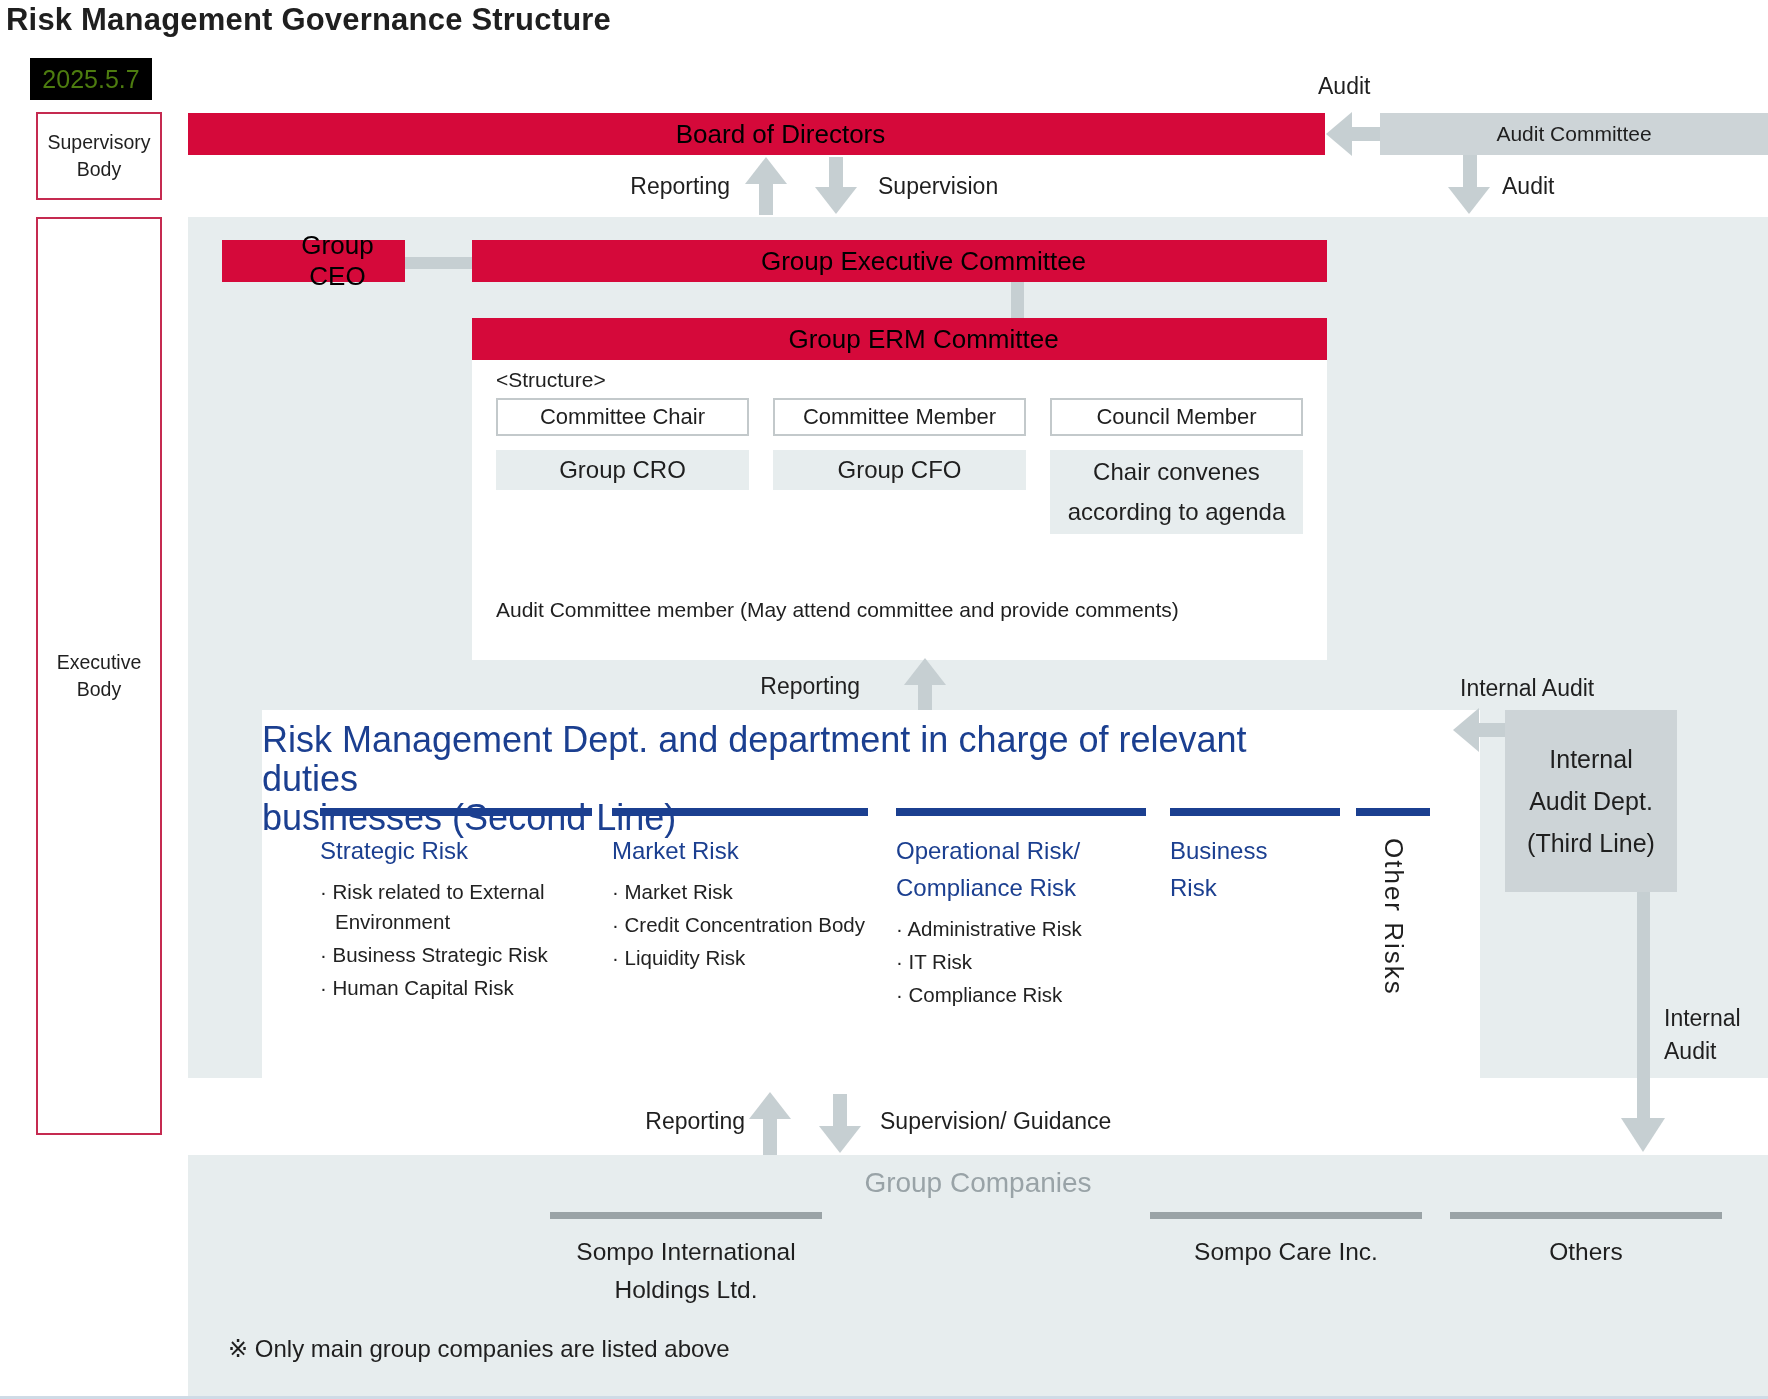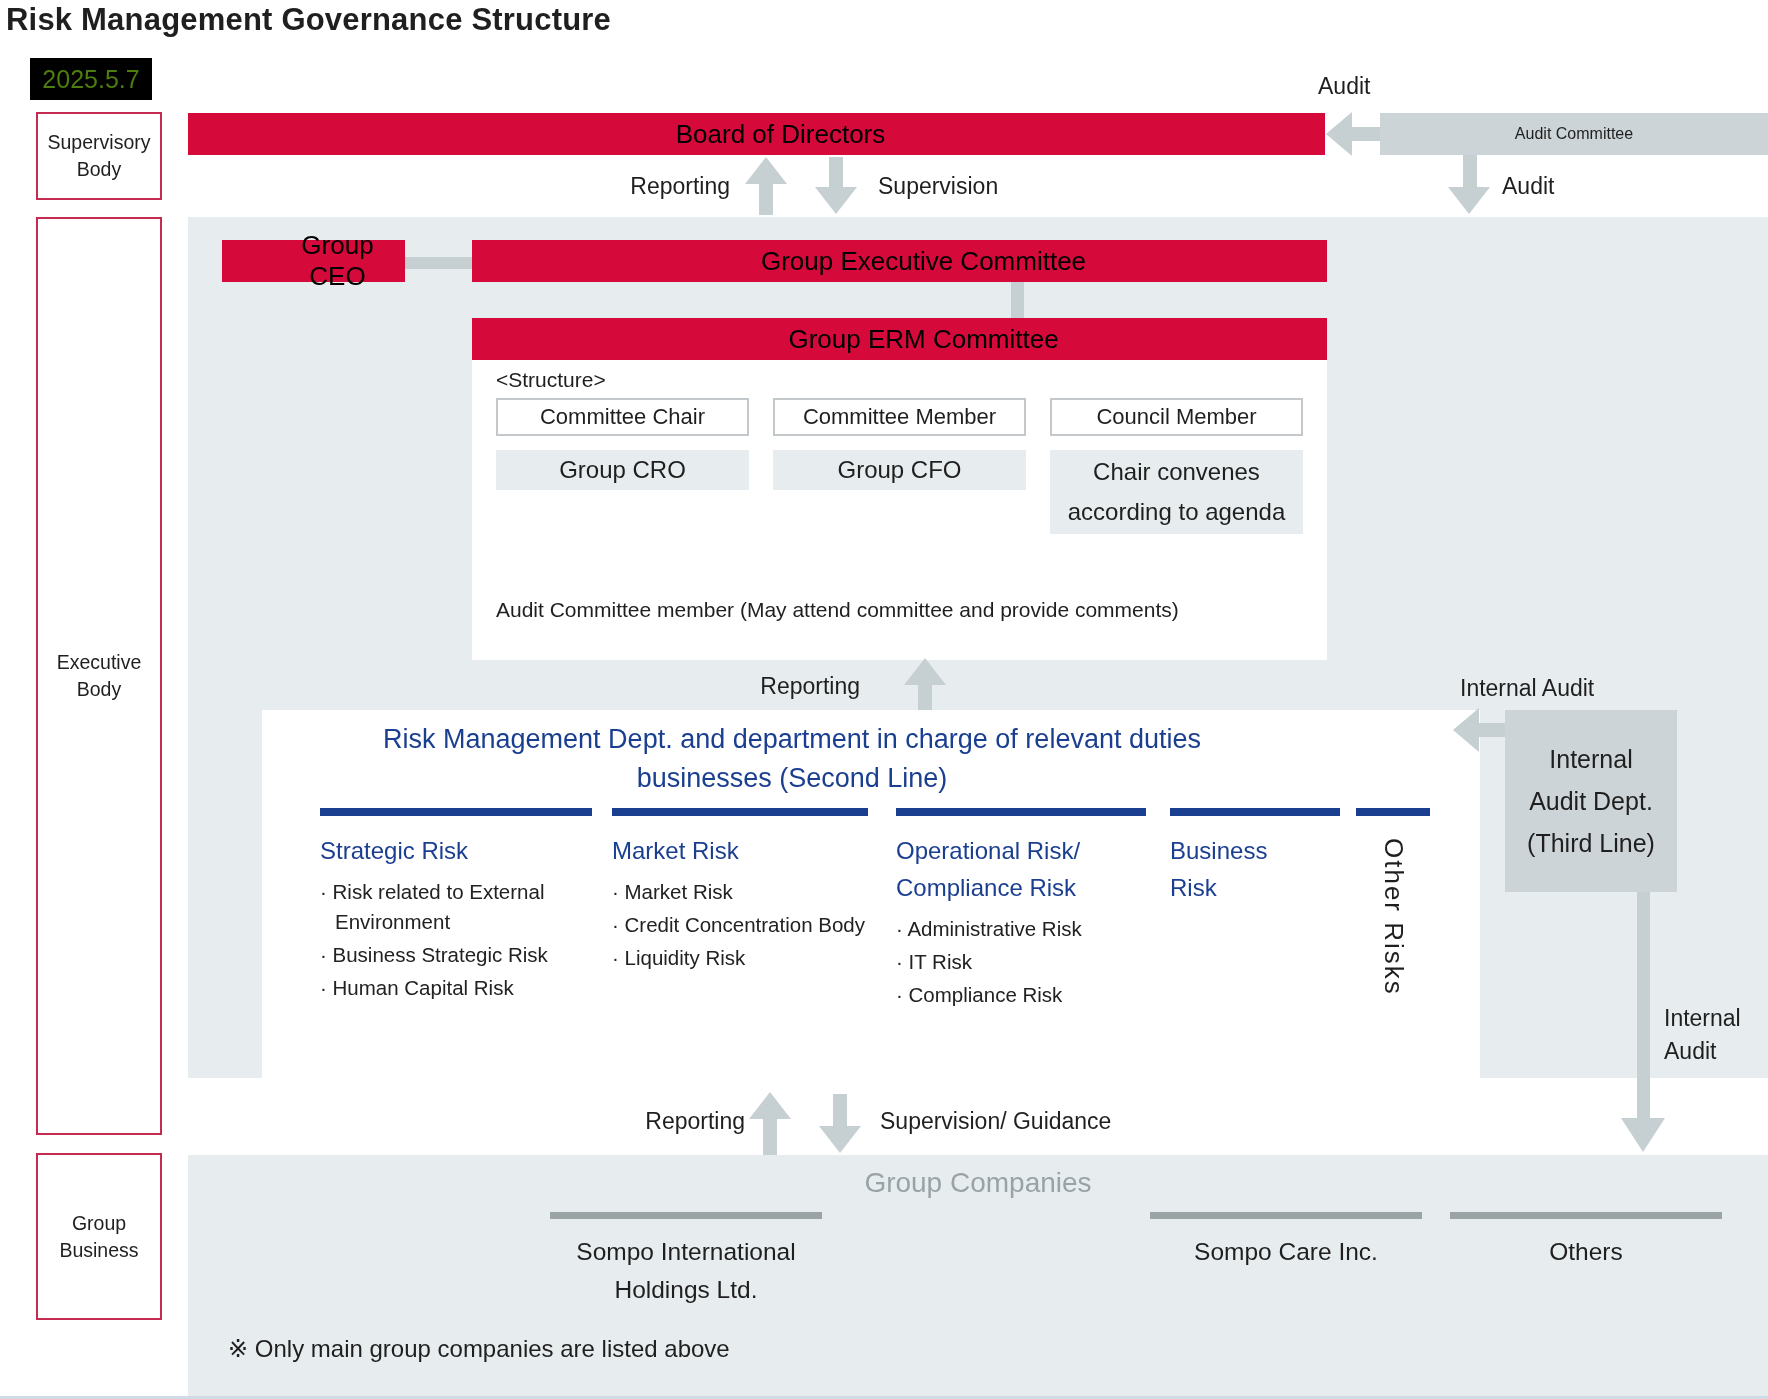--- a/index.html
+++ b/index.html
@@ -9,33 +9,33 @@
   *{box-sizing:border-box;margin:0;padding:0;}
   body{background:#fff;font-family:"Liberation Sans","DejaVu Sans",sans-serif;color:var(--ink);}
   .canvas{position:relative;width:1768px;height:1399px;background:#fff;overflow:hidden;}
   .abs{position:absolute;}
   .preline{white-space:pre-line;}
   .ctr{display:flex;align-items:center;justify-content:center;text-align:center;}
   .page-title{left:6px;top:2px;font-size:31px;font-weight:700;letter-spacing:.2px;}
   .date-badge{left:30px;top:58px;width:122px;height:42px;background:#000;color:#4d7c0f;font-size:25px;}
   .side-box{width:126px;border:2px solid var(--bred);background:#fff;font-size:19.5px;line-height:27px;}
   .red-banner{background:var(--red);color:#000000;font-size:26px;padding-left:48px;}
-  .gray-box{background:var(--boxgray);font-size:16px;}
+  .gray-box{background:var(--boxgray);font-size:21px;}
   .lbl{font-size:23px;line-height:28px;color:var(--ink);}
   .panel{background:var(--panel);}
   .shaft{background:var(--arrow);}
   .head-up{width:0;height:0;border-left:21px solid transparent;border-right:21px solid transparent;border-bottom:27px solid var(--arrow);}
   .head-down{width:0;height:0;border-left:21px solid transparent;border-right:21px solid transparent;border-top:27px solid var(--arrow);}
   .head-left{width:0;height:0;border-top:22px solid transparent;border-bottom:22px solid transparent;border-right:26px solid var(--arrow);}
   .erm-panel{background:#fff;}
   .erm-head{background:#fff;border:2px solid #c3c9cb;font-size:22px;}
   .erm-cell{background:var(--panel);font-size:24px;line-height:40px;}
   .erm-note{font-size:21px;}
   .sl-box{background:#fff;}
-  .sl-title{font-size:27px;line-height:39px;color:var(--blue);font-weight:500;text-align:center;}
+  .sl-title{font-size:36px;line-height:39px;color:var(--blue);font-weight:500;}
   .col{position:absolute;top:98px;}
   .col .bar{height:8px;background:var(--blue);margin-bottom:16px;}
   .col h3{font-size:24px;line-height:37px;color:var(--blue);font-weight:500;margin-bottom:8px;}
   .col ul{list-style:none;}
   .col li{font-size:20.5px;line-height:30px;padding-left:15px;text-indent:-15px;margin-bottom:3px;color:#222;}
   .col li::before{content:"· ";}
   .vert{writing-mode:vertical-rl;font-size:26px;letter-spacing:2px;color:var(--ink);margin:22px auto 0;display:block;width:max-content;}
   .ia-box{background:var(--boxgray);font-size:25px;line-height:42px;}
   .gc-title{font-size:28px;color:var(--labelgray);text-align:center;}
   .gc-col{position:absolute;top:57px;width:272px;}
@@ -46,21 +46,20 @@
 </head>
 <body>
 
 <div class="canvas">
 
   <div class="abs page-title">Risk Management Governance Structure</div>
   <div class="abs date-badge ctr">2025.5.7</div>
 
   <div class="abs side-box ctr" style="left:36px;top:112px;height:88px;">Supervisory Body</div>
   <div class="abs side-box ctr" style="left:36px;top:217px;height:918px;">Executive Body</div>
-  <div class="abs side-box ctr" style="left:36px;top:1153px;height:167px;">Group Business</div>
 
   <div class="abs red-banner ctr" style="left:188px;top:113px;width:1137px;height:42px;">Board of Directors</div>
   <div class="abs lbl" style="left:1318px;top:72px;">Audit</div>
   <div class="abs head-left" style="left:1326px;top:112px;"></div>
   <div class="abs shaft" style="left:1350px;top:127px;width:32px;height:14px;"></div>
   <div class="abs gray-box ctr" style="left:1380px;top:113px;width:388px;height:42px;">Audit Committee</div>
   <div class="abs shaft" style="left:1463px;top:155px;width:14px;height:34px;"></div>
   <div class="abs head-down" style="left:1448px;top:187px;"></div>
   <div class="abs lbl" style="left:1502px;top:172px;">Audit</div>
 

